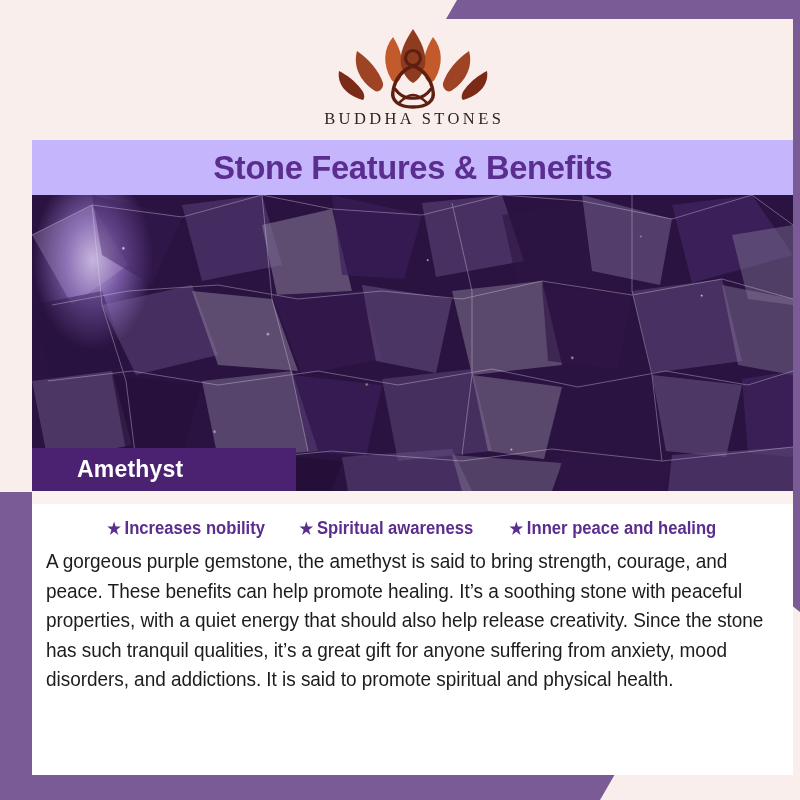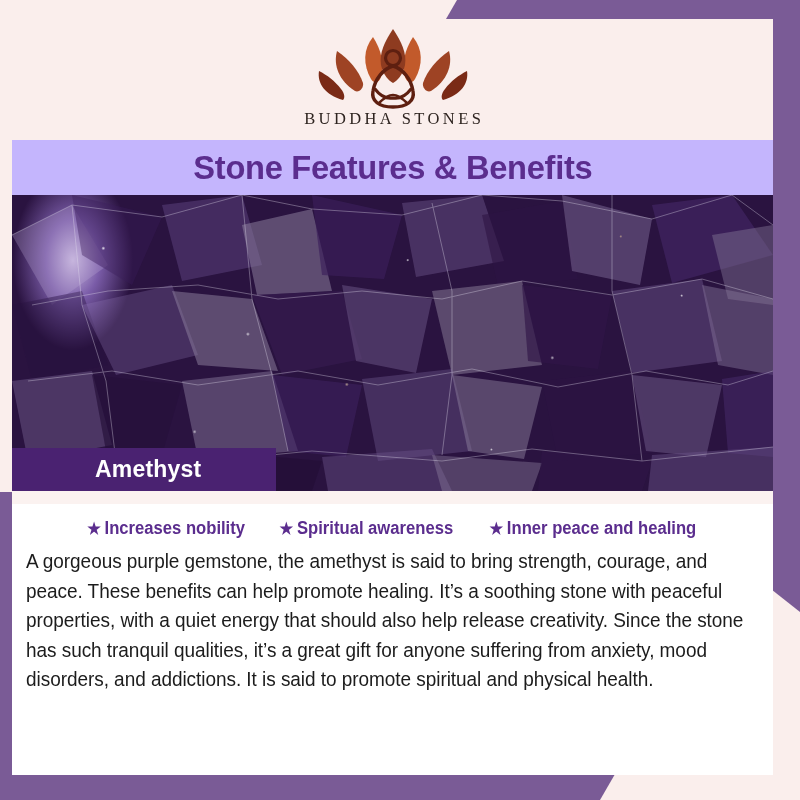--- a/index.html
+++ b/index.html
@@ -44,21 +44,21 @@
   .frame-left {
     position: absolute;
     left: 0; top: 492px;
     width: 38px; height: 308px;
     background: #7a5b96;
   }
 
   
   .card {
     position: absolute;
-    left: 12px; top: 19px;
+    left: 32px; top: 19px;
     width: 761px; height: 743px;
     background: #faeeec;
     z-index: 2;
   }
 
   
   .logo-block {
     height: 121px;
     background: #faeeec;
     display: flex;
@@ -130,21 +130,20 @@
 
   
   .name-banner {
     position: absolute;
     left: 0; bottom: 0;
     width: 264px; height: 43px;
     background: #4a2271;
     display: flex;
     align-items: center;
     z-index: 3;
-    padding-left: 38px;
   }
   .name-banner .name-text {
     margin-left: 45px;
     color: #ffffff;
     font-size: 23px;
     font-weight: bold;
     letter-spacing: 0.2px;
   }
 
   

